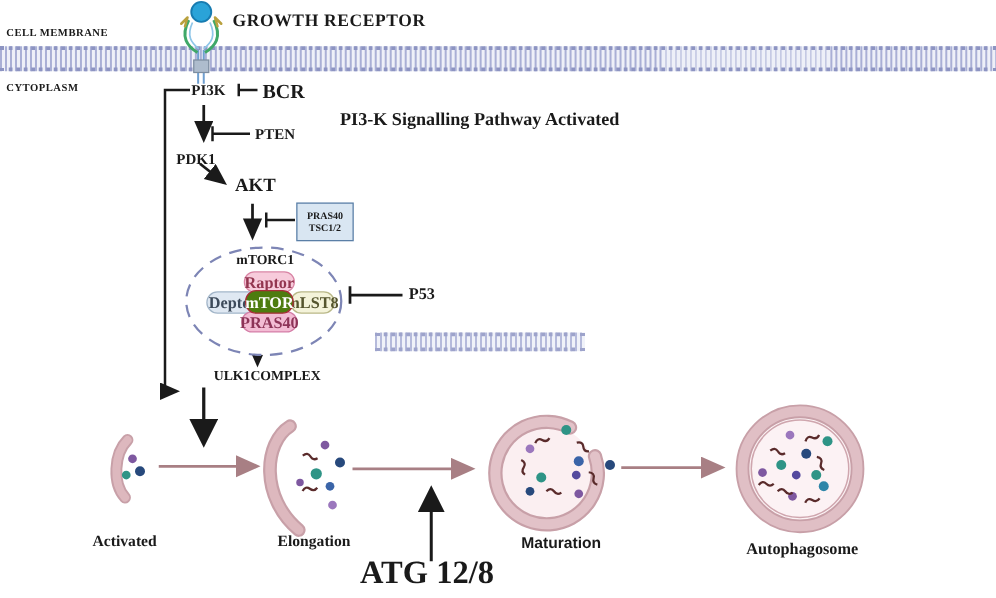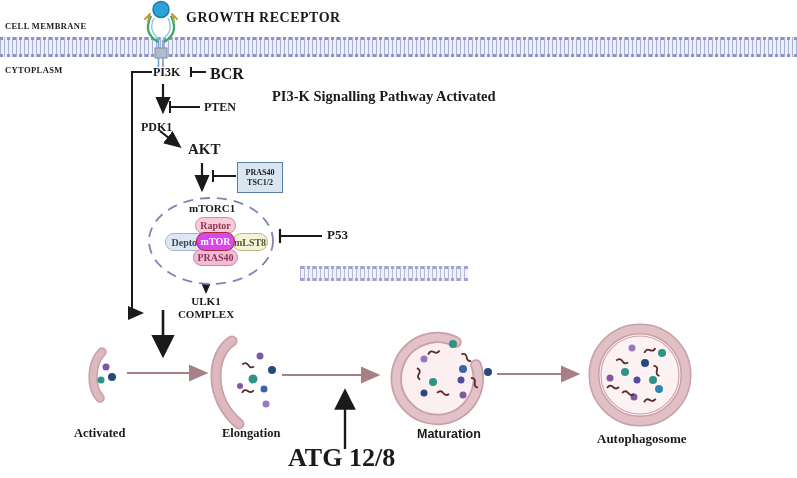--- a/index.html
+++ b/index.html
@@ -7,29 +7,29 @@
   #stage{position:relative;width:797px;height:478px;background:#ffffff;overflow:hidden;}
   .lbl{position:absolute;color:#1a1a1a;font-weight:bold;white-space:nowrap;}
   .membrane{
     position:absolute;
     background:repeating-linear-gradient(90deg,#a9afd5 0 1.5px,#eef0f8 1.5px 4px);
     border-top:3px dotted #8d94c2;
     border-bottom:3px dotted #8d94c2;
   }
   .pill{
     position:absolute;display:flex;align-items:center;justify-content:center;
-    border-radius:9px;font-weight:bold;font-size:10px;font-family:"Liberation Serif",serif;
+    border-radius:9px;font-weight:bold;font-size:13px;font-family:"Liberation Serif",serif;
   }
   .inhibitor-box{
     position:absolute;left:237px;top:162px;width:44px;height:29px;
     background:#d9e6f2;border:1.5px solid #5b7fa6;
     display:flex;flex-direction:column;align-items:center;justify-content:center;
     font-size:8px;font-weight:bold;line-height:10px;color:#1a1a1a;
   }
-  .two-line{display:flex;flex-direction:column;align-items:center;text-align:center;}
+  .two-line{display:flex;flex-direction:row;align-items:center;text-align:center;}
   svg{position:absolute;left:0;top:0;}
 </style>
 </head>
 <body>
 
 <div id="stage">
 
   <div class="membrane" style="left:0;top:37px;width:797px;height:14px;"></div>
 
   <div class="membrane" style="left:300px;top:266px;width:168px;height:9px;opacity:.85;"></div>
@@ -166,21 +166,21 @@
   <div class="lbl" style="left:327px;top:227px;font-size:13px;">P53</div>
 
   <div class="inhibitor-box">
     <span>PRAS40</span>
     <span>TSC1/2</span>
   </div>
 
   <div class="lbl" style="left:189px;top:202px;font-size:11px;">mTORC1</div>
   <div class="pill" style="left:195px;top:217px;width:39px;height:15px;background:#f7cbdb;border:1.3px solid #d985a5;color:#93354f;">Raptor</div>
   <div class="pill" style="left:165px;top:233px;width:41px;height:16px;background:#dfe8f2;border:1.3px solid #a3b6c9;color:#3d4a5a;">Deptor</div>
-  <div class="pill" style="left:196px;top:232px;width:37px;height:17px;background:#d946ef;border:1.3px solid #a62e38;color:#ffffff;z-index:2;">mTOR</div>
+  <div class="pill" style="left:196px;top:232px;width:37px;height:17px;background:#4d7c0f;border:1.3px solid #a62e38;color:#ffffff;z-index:2;">mTOR</div>
   <div class="pill" style="left:232px;top:233px;width:34px;height:16px;background:#f4f3da;border:1.3px solid #b9b888;color:#55552e;">mLST8</div>
   <div class="pill" style="left:193px;top:249px;width:43px;height:15px;background:#f3bcd4;border:1.3px solid #d57fa8;color:#8d3458;">PRAS40</div>
 
   <div class="lbl two-line" style="left:171px;top:295px;width:70px;font-size:11px;line-height:12.5px;">
     <span>ULK1</span>
     <span>COMPLEX</span>
   </div>
 
   <div class="lbl" style="left:74px;top:426px;font-size:12.5px;">Activated</div>
   <div class="lbl" style="left:222px;top:426px;font-size:12.5px;">Elongation</div>

